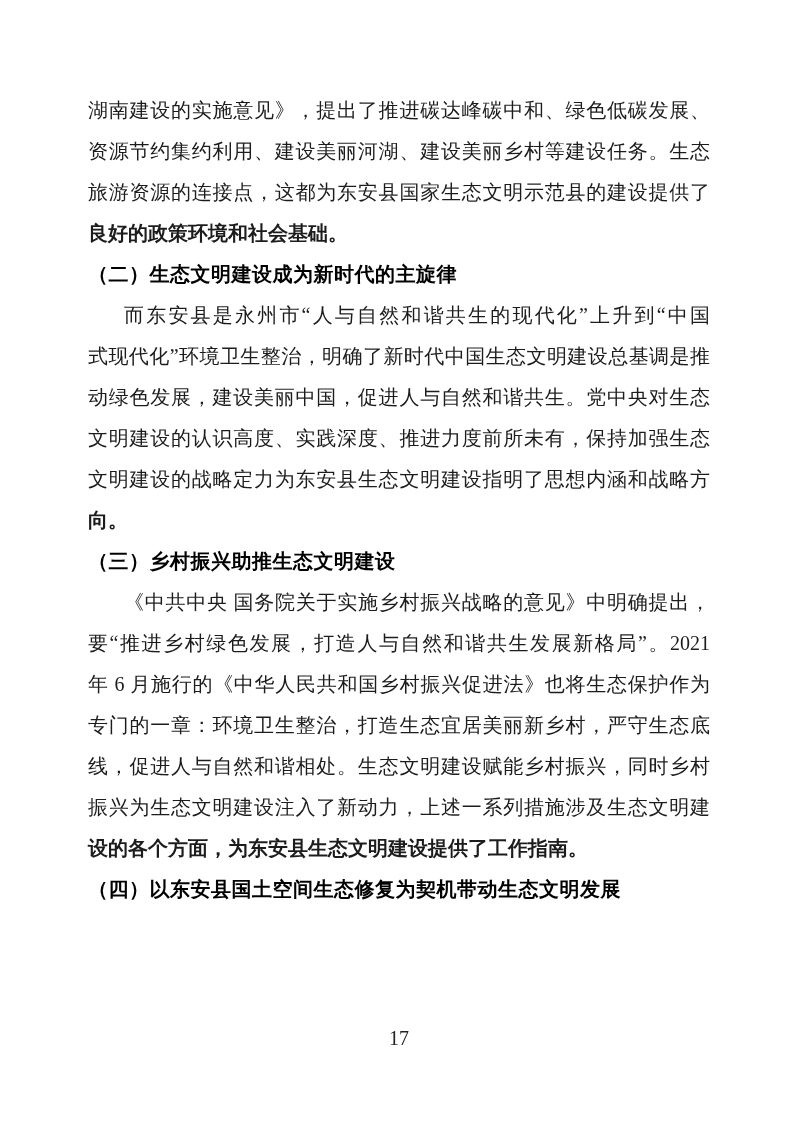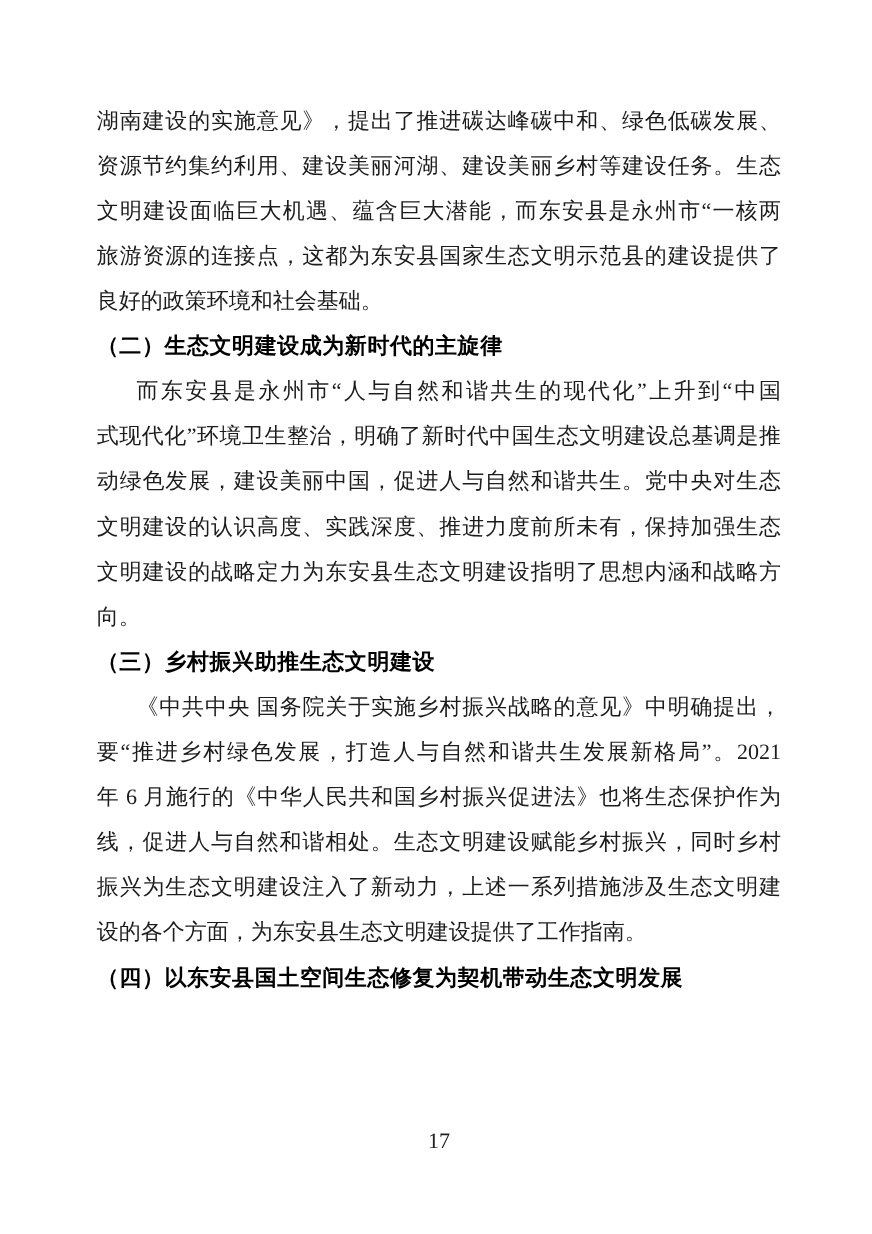--- a/index.html
+++ b/index.html
@@ -25,20 +25,21 @@
     line-height: 41px;
   }
   .line {
     text-align: justify;
     text-align-last: justify;
     white-space: nowrap;
   }
   .line.last {
     text-align: left;
     text-align-last: left;
+    font-weight: bold;
   }
   .line.indent {
     text-indent: 1.8em;
   }
   .line.heading {
     text-align: center;
     text-align-last: left;
     font-weight: bold;
     color: #000000;
     letter-spacing: 0.5px;
@@ -55,38 +56,38 @@
   }
 </style>
 </head>
 <body>
 
 <div class="page">
   <div class="text-block">
 
     <div class="line">湖南建设的实施意见》，提出了推进碳达峰碳中和、绿色低碳发展、</div>
     <div class="line">资源节约集约利用、建设美丽河湖、建设美丽乡村等建设任务。生态</div>
-    <div class="line">文明建设面临巨大机遇、蕴含巨大潜能，而东安县是永州市“一核两</div>
     <div class="line">旅游资源的连接点，这都为东安县国家生态文明示范县的建设提供了</div>
     <div class="line last">良好的政策环境和社会基础。</div>
 
     <div class="line heading">（二）生态文明建设成为新时代的主旋律</div>
 
     <div class="line indent">而东安县是永州市“人与自然和谐共生的现代化”上升到“中国</div>
     <div class="line">式现代化”环境卫生整治，明确了新时代中国生态文明建设总基调是推</div>
     <div class="line">动绿色发展，建设美丽中国，促进人与自然和谐共生。党中央对生态</div>
     <div class="line">文明建设的认识高度、实践深度、推进力度前所未有，保持加强生态</div>
     <div class="line">文明建设的战略定力为东安县生态文明建设指明了思想内涵和战略方</div>
     <div class="line last">向。</div>
 
     <div class="line heading">（三）乡村振兴助推生态文明建设</div>
 
     <div class="line indent">《中共中央 国务院关于实施乡村振兴战略的意见》中明确提出，</div>
     <div class="line">要“推进乡村绿色发展，打造人与自然和谐共生发展新格局”。2021</div>
     <div class="line">年 6 月施行的《中华人民共和国乡村振兴促进法》也将生态保护作为</div>
+    <div class="line">专门的一章：环境卫生整治，打造生态宜居美丽新乡村，严守生态底</div>
     <div class="line">线，促进人与自然和谐相处。生态文明建设赋能乡村振兴，同时乡村</div>
     <div class="line">振兴为生态文明建设注入了新动力，上述一系列措施涉及生态文明建</div>
     <div class="line last">设的各个方面，为东安县生态文明建设提供了工作指南。</div>
 
     <div class="line heading">（四）以东安县国土空间生态修复为契机带动生态文明发展</div>
 
   </div>
 
   <div class="page-number">17</div>
 </div>

